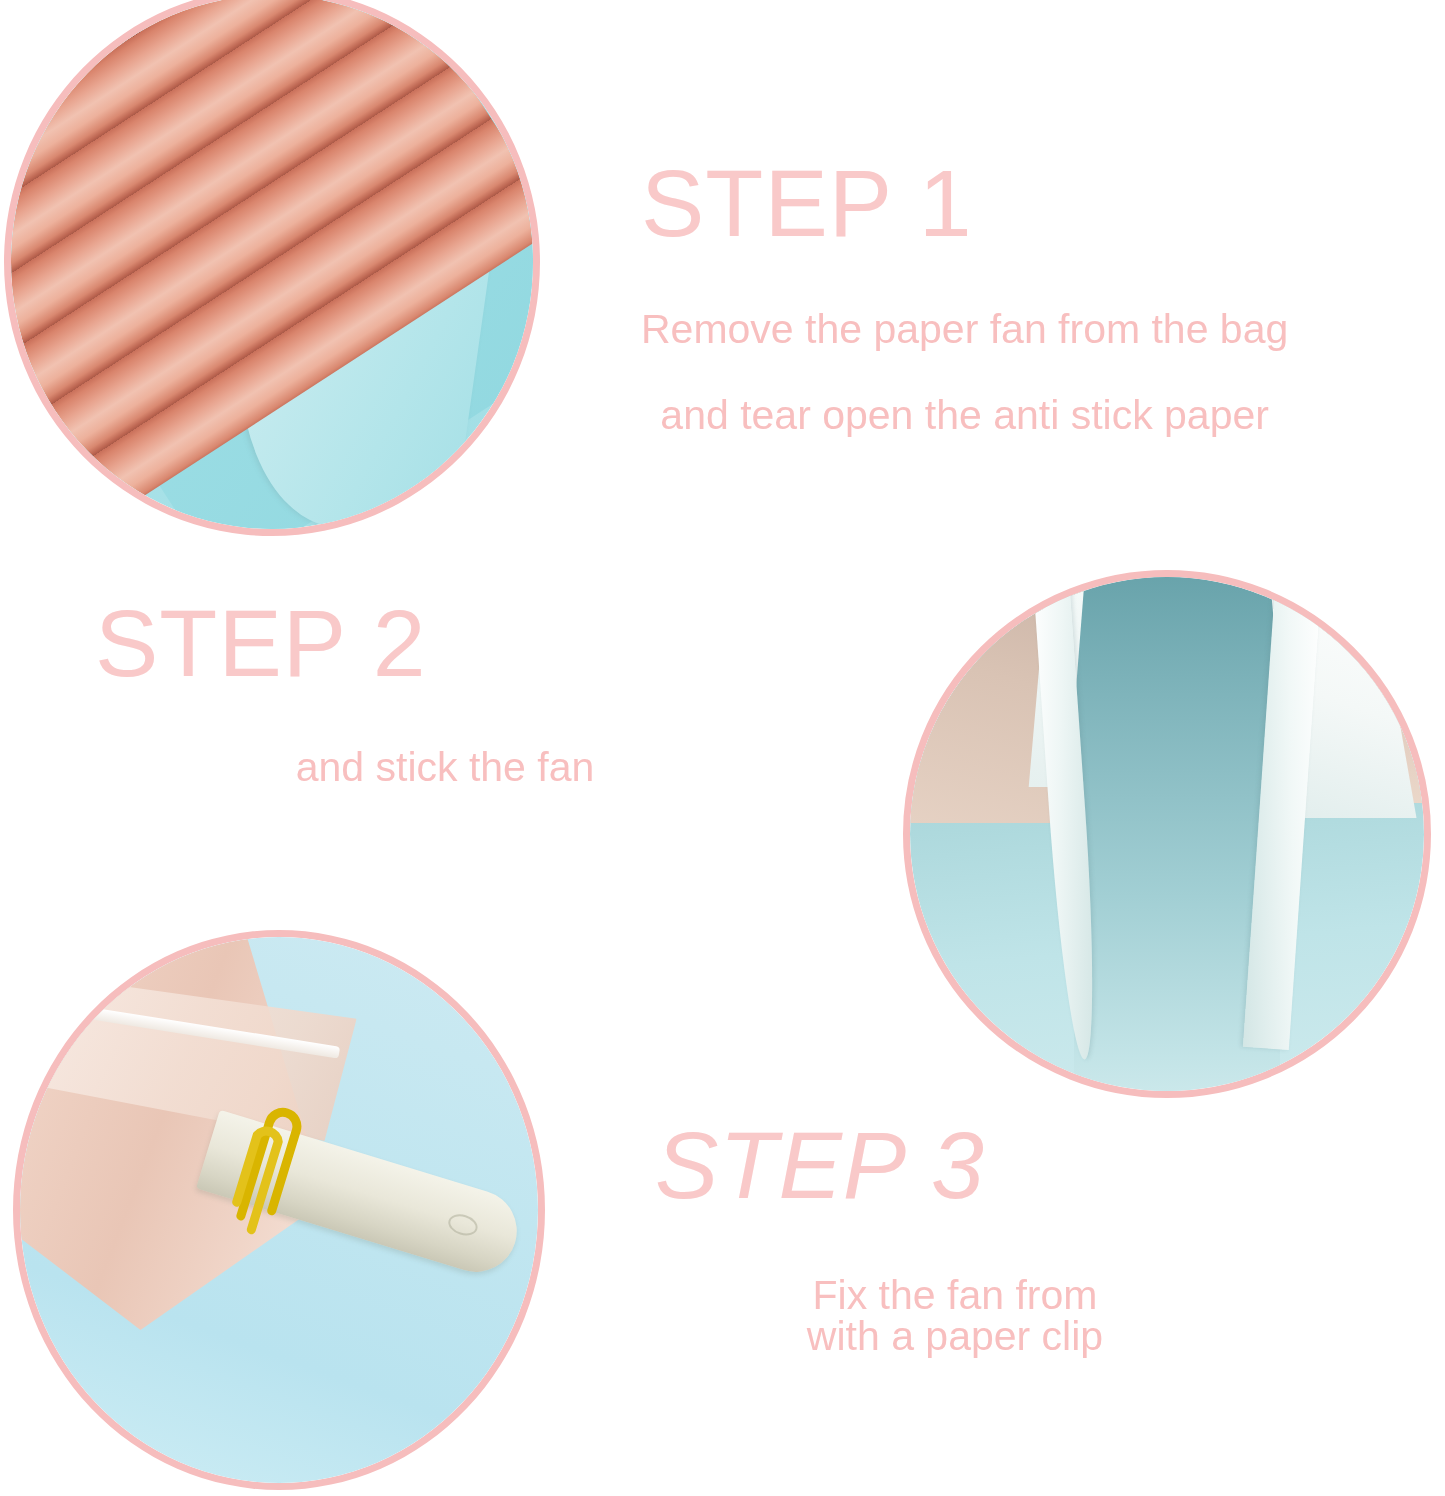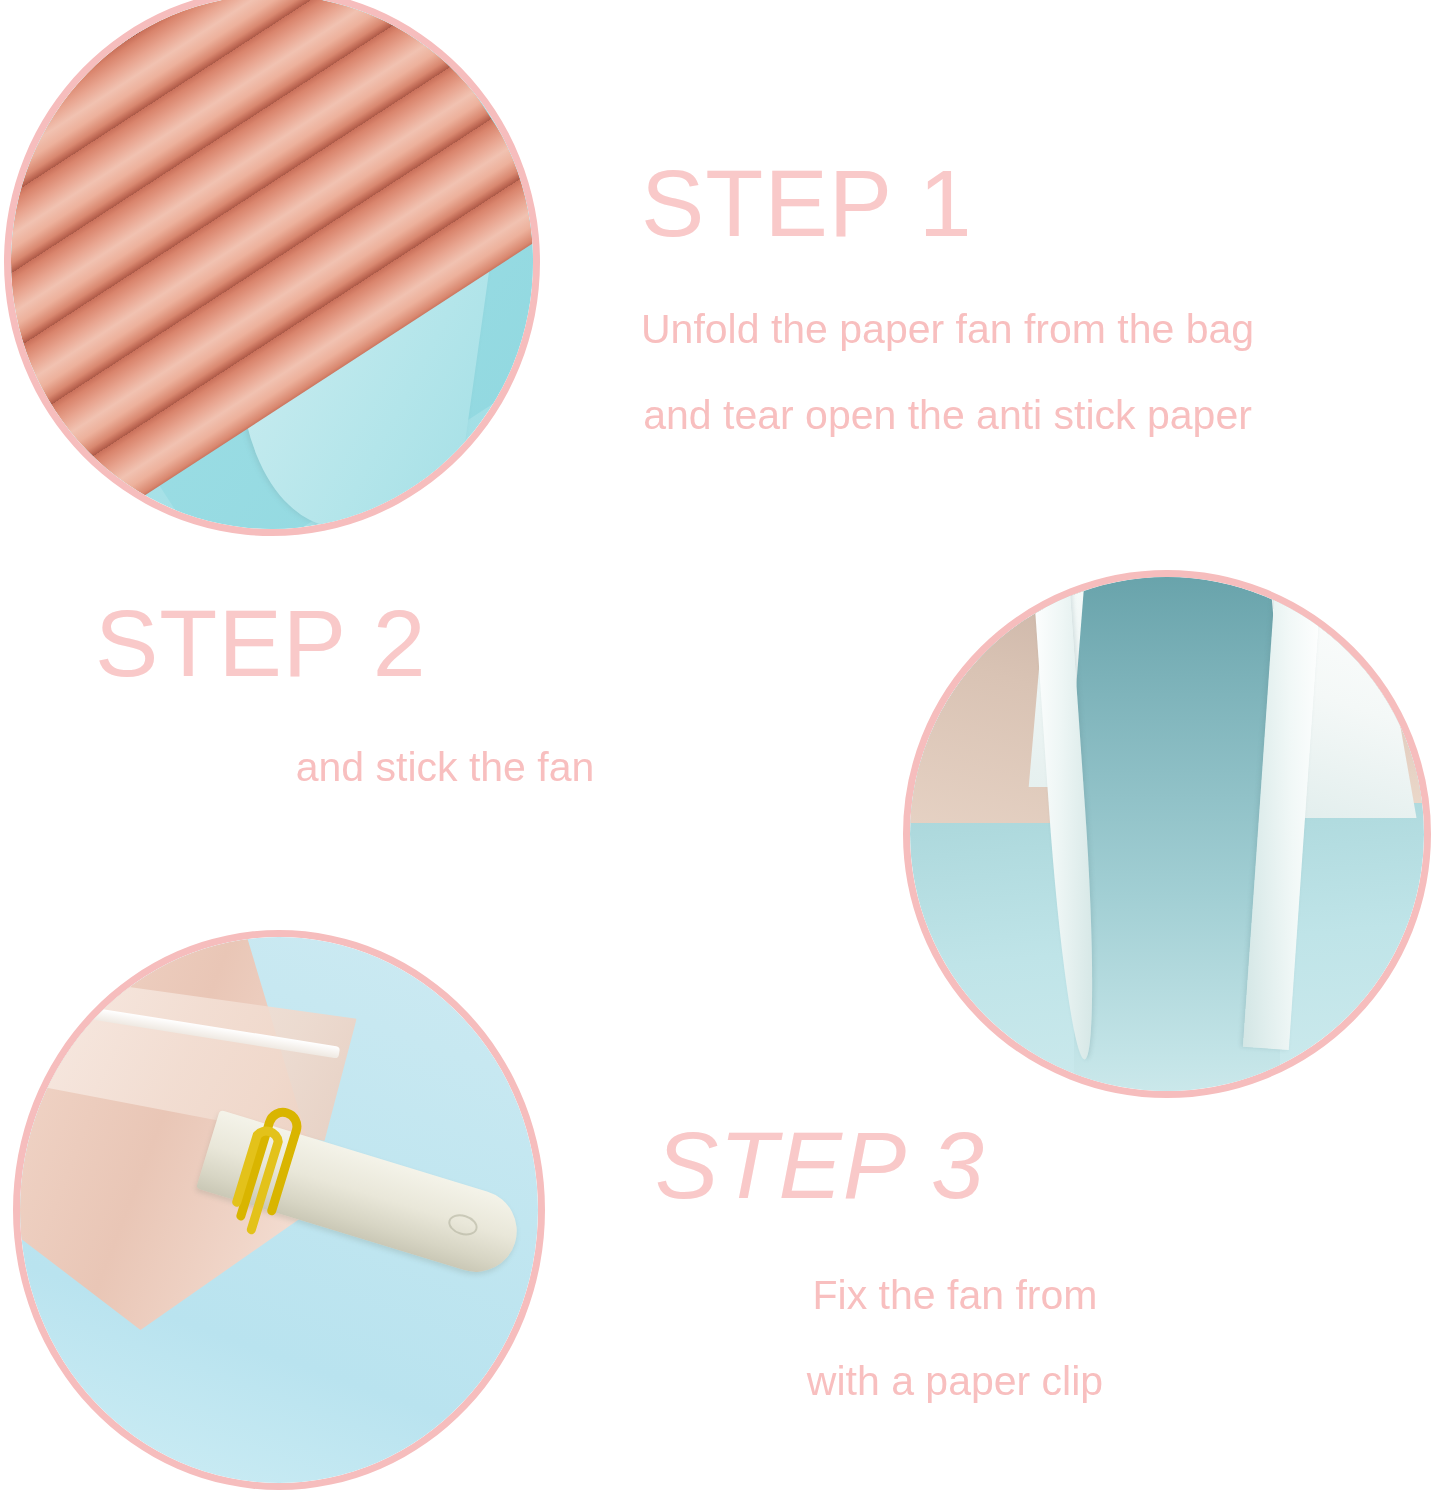--- a/index.html
+++ b/index.html
@@ -289,42 +289,42 @@
   #text-step2 .step-heading { font-size: 95px; }
   #text-step2 .step-desc { margin-top: 56px; text-align: center; width: 700px; }
   #text-step2 .step-desc-line { font-size: 41px; }
   #text-step2 .step-desc-line + .step-desc-line { margin-top: 30px; }
 
   
   #text-step3 { left: 655px; top: 1118px; }
   #text-step3 .step-heading { font-size: 95px; font-style: italic; }
   #text-step3 .step-desc { margin-top: 62px; text-align: center; width: 600px; }
   #text-step3 .step-desc-line { font-size: 41px; }
-  #text-step3 .step-desc-line + .step-desc-line { margin-top: 45px; }
+  #text-step3 .step-desc-line + .step-desc-line { }
 </style>
 </head>
 <body>
 
 <div id="page">
 
   <div class="photo-circle" id="circle-step1">
     <div class="inner">
       <div class="c1-bg"></div>
       <div class="c1-blue-sheet"></div>
       <div class="c1-curl"></div>
       <div class="c1-white-edge"></div>
       <div class="c1-white-edge2"></div>
       <div class="c1-pleats"></div>
     </div>
   </div>
 
   <div class="step-block" id="text-step1">
     <div class="step-heading">STEP 1</div>
     <div class="step-desc">
-      <div class="step-desc-line">Unfold the paper fan from the bag</div>
+      <div class="step-desc-line">Remove the paper fan from the bag</div>
       <div class="step-desc-line">and tear open the anti stick paper</div>
     </div>
   </div>
 
   <div class="step-block" id="text-step2">
     <div class="step-heading">STEP 2</div>
     <div class="step-desc">
       <div class="step-desc-line">and stick the fan</div>
     </div>
   </div>

